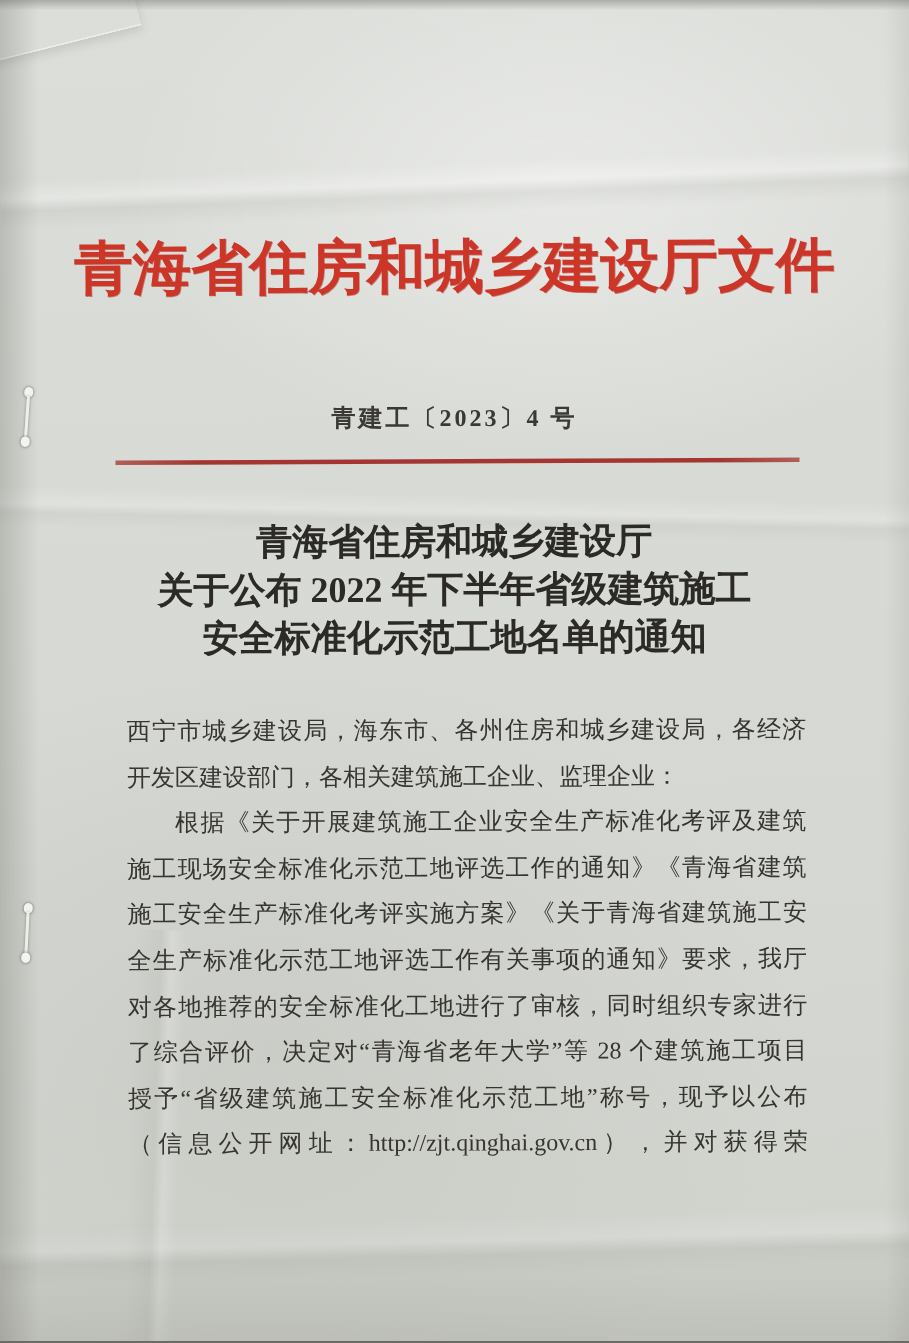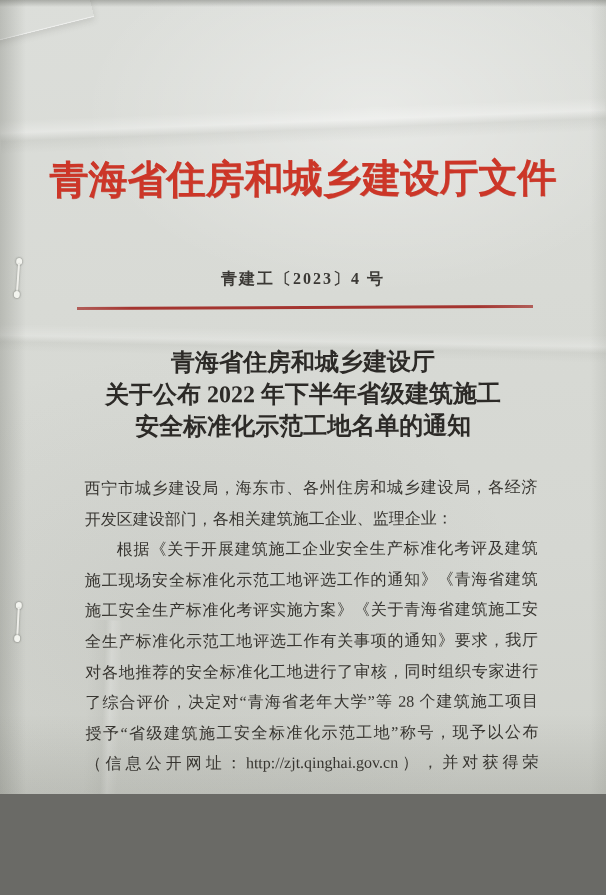--- a/index.html
+++ b/index.html
@@ -1,20 +1,20 @@
 <!DOCTYPE html>
 <html><head>
 <meta charset="utf-8">
 <style>
   html,body { margin:0; padding:0; background:#6a6a66; }
   * { box-sizing:border-box; }
 
   .photo {
     position:relative;
-    width:606px; height:794px;
+    width:606px; height:894px;
     overflow:hidden;
     font-family:"Liberation Serif","DejaVu Serif",serif;
     background:
       radial-gradient(ellipse 420px 260px at 62% 14%, rgba(255,255,255,.38), rgba(255,255,255,0) 70%),
       radial-gradient(ellipse 500px 380px at 30% 78%, rgba(122,122,114,.10), rgba(0,0,0,0) 70%),
       linear-gradient(178deg, #dcdeda 0%, #d8dad5 38%, #d5d7d2 70%, #d0d2cc 100%);
   }
 
   
   .shade-top    { position:absolute; top:0; left:0; right:0; height:7px;

